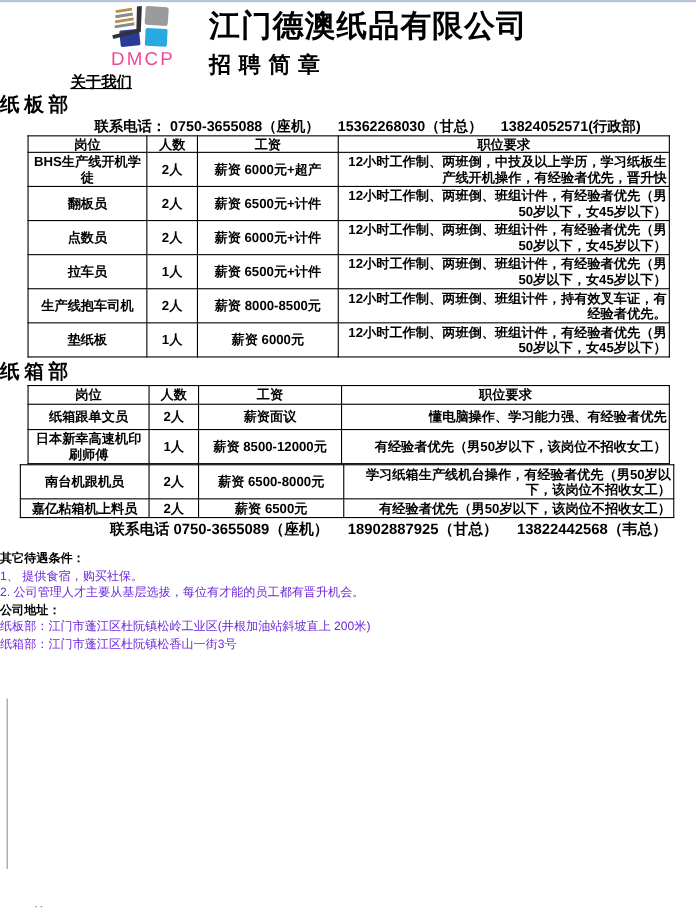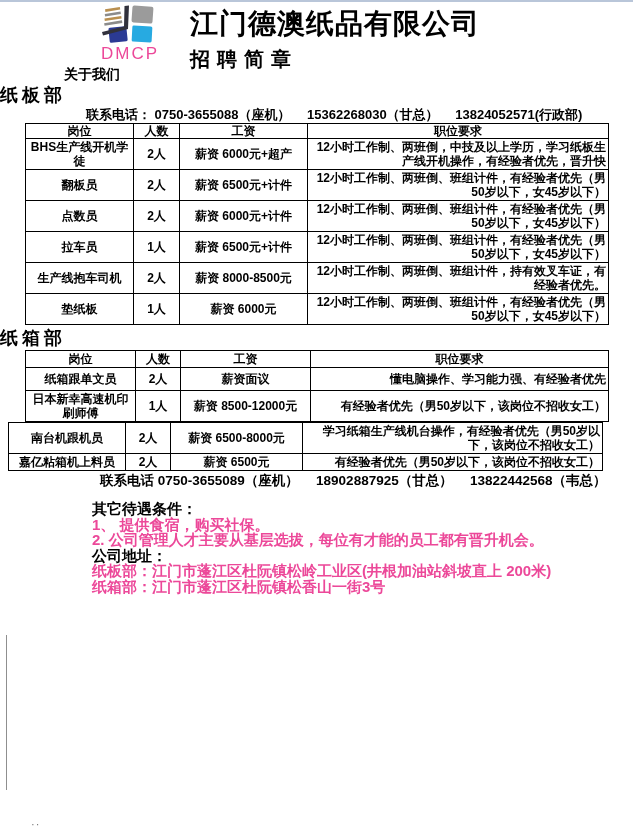--- a/index.html
+++ b/index.html
@@ -9,45 +9,45 @@
 
   
   .hdr { display:flex; align-items:flex-start; padding-top:2px; height:60px; }
   .logo { width:120px; margin-left:70px; text-align:center; }
   .logo svg { display:block; margin:0 auto; }
   .logo-text { color:#ec4899; font-size:17px; letter-spacing:2px; font-weight:500; line-height:16px; }
   .titles { width:382px; }
   .doc-title { font-size:28px; font-weight:900; letter-spacing:1px; margin:4px 0 0; line-height:32px; }
   .doc-subtitle { font-size:20px; font-weight:800; letter-spacing:7px; margin:8px 0 0; line-height:22px; }
 
-  .about-h { margin:2px 0 0 64px; font-size:14px; font-weight:800; line-height:16px; }
+  .about-h { margin:2px 0 0 64px; font-size:14px; font-weight:800; line-height:16px;text-decoration:underline; }
   .about-p { margin:3px 20px 0 64px; font-size:15px; font-weight:700; line-height:25.5px;
              text-align:justify; text-indent:2em; }
 
   .sec-h { text-align:left; font-size:18px; font-weight:900; letter-spacing:4px; margin:3px 0 2px; line-height:20px; }
   .contact1 { margin:0 0 1px 86px; font-size:13px; font-weight:800; line-height:15px; }
   .contact2 { margin:2px 0 0 100px; font-size:13.5px; font-weight:800; line-height:16px; }
 
   table { border-collapse:collapse; table-layout:fixed; }
   th, td { border:1.6px solid #000; font-weight:800; font-size:12px; line-height:14px;
            padding:1px 2px; text-align:center; overflow:hidden; }
   td.req { text-align:right; padding-left:5px; }
   .t1 { margin-left:25px; width:583px; }
   .t1 th { height:11px; padding:0 2px; }
   .t1 td { height:27px; }
   .t2a { margin-left:25px; width:583px; margin-top:2px; }
   .t2a th { height:14px; }
-  .t2b { margin-left:8px; width:594px; }
+  .t2b { margin-left:18px; width:594px; }
   tr.rh-md td { height:20px; }
   tr.rh-sm td { height:13px; }
 
   .spacer { height:12px; }
-  .foot { margin-left:92px; font-size:15px; line-height:15.5px; }
+  .foot { font-size:11px; line-height:15.5px; }
   .foot .bold { font-weight:800; }
-  .foot .plain { font-weight:700; color:#ec4899; }
+  .foot .plain { font-weight:400; color:#6d28d9; }
 
   .left-rule { position:absolute; left:6px; top:633px; width:1px; height:155px; background:#8f8f8f; }
   .dots { position:absolute; left:31px; top:816px; font-size:11px; color:#777; letter-spacing:1px; }
 </style>
 </head>
 <body>
 
 <div class="page">
 
   <div class="hdr">

